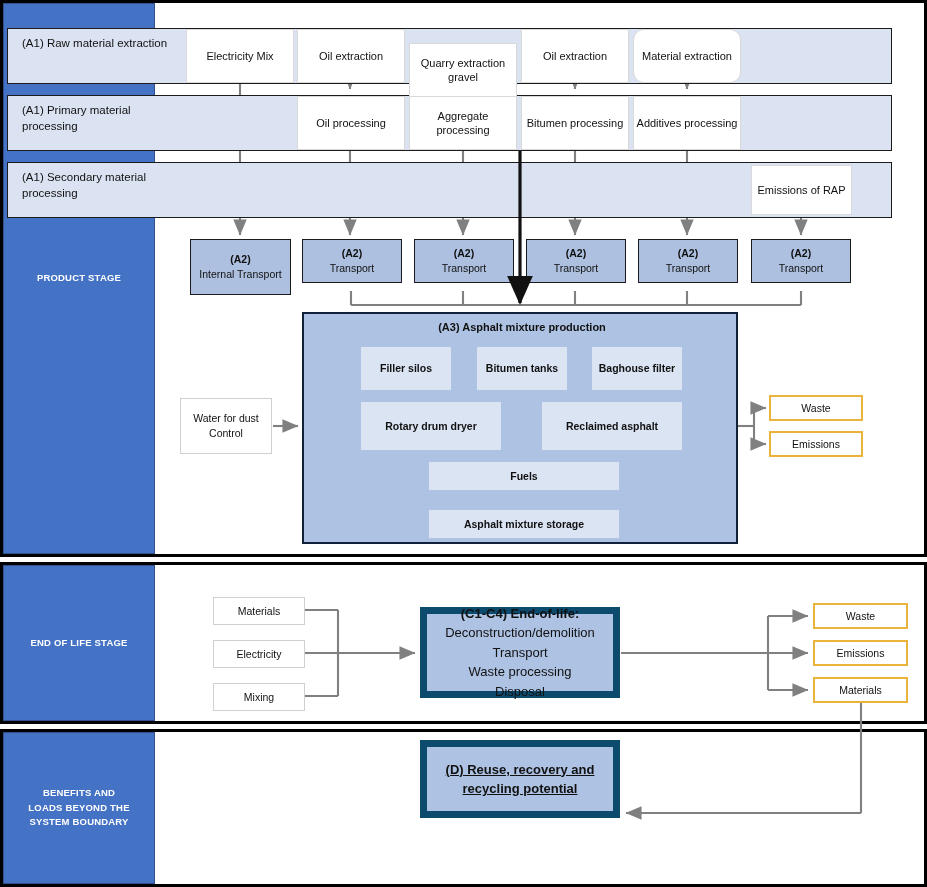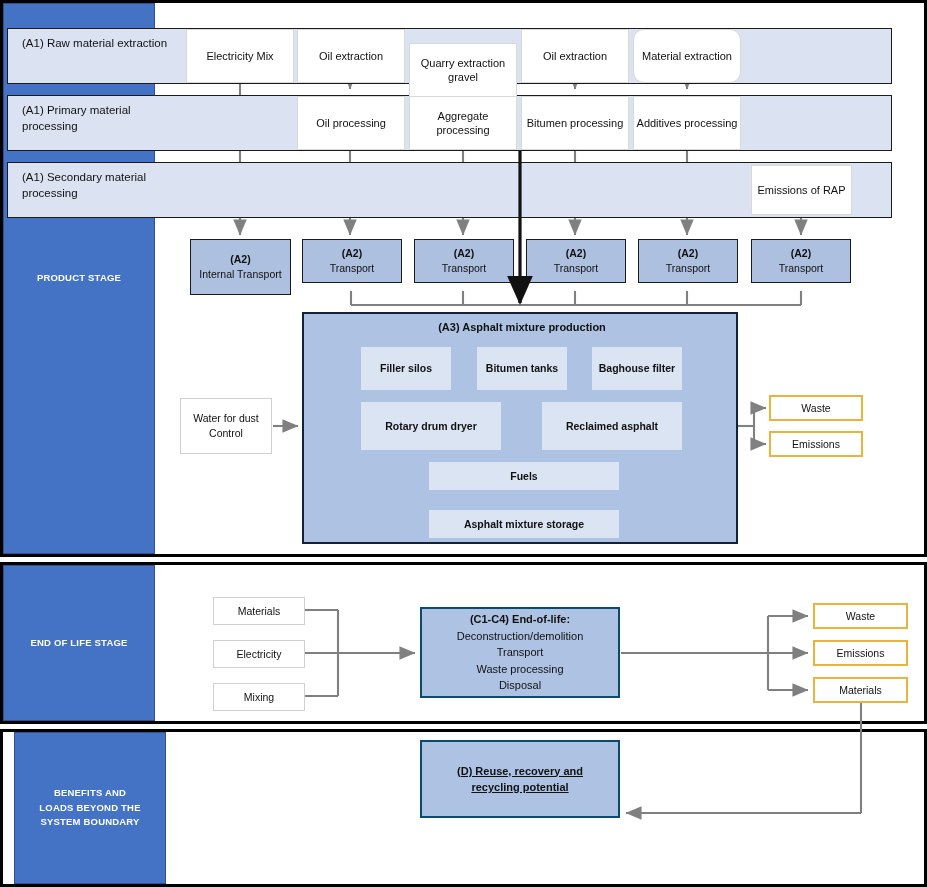--- a/index.html
+++ b/index.html
@@ -12,21 +12,21 @@
   #sec-product{left:0;top:0;width:927px;height:557px;}
   #sec-eol{left:0;top:562px;width:927px;height:162px;}
   #sec-benefits{left:0;top:729px;width:927px;height:158px;}
 
   
   .stagebar{position:absolute;background:#4472c4;border:1px solid #2f528f;box-sizing:border-box;
             color:#fff;font-weight:bold;font-size:9.5px;letter-spacing:.2px;
             display:flex;align-items:center;justify-content:center;text-align:center;line-height:1.55;}
   #bar-product{left:3px;top:3px;width:152px;height:551px;}
   #bar-eol{left:3px;top:565px;width:152px;height:156px;}
-  #bar-benefits{left:3px;top:732px;width:152px;height:152px;margin-left:11px;}
+  #bar-benefits{left:3px;top:732px;width:152px;height:152px;}
 
   
   .band{position:absolute;background:#dbe3f2;border:1.6px solid #1b1b1b;box-sizing:border-box;
         font-size:11.5px;color:#111;line-height:1.35;padding:7px 0 0 14px;z-index:3;}
   #band-raw{left:7px;top:28px;width:885px;height:56px;}
   #band-primary{left:7px;top:95px;width:885px;height:56px;}
   #band-secondary{left:7px;top:162px;width:885px;height:56px;}
 
   
   .pbox{position:absolute;background:#ffffff;border:1.3px solid #d9d9d9;box-sizing:border-box;
@@ -51,23 +51,23 @@
   .wbox{position:absolute;background:#ffffff;border:1.3px solid #d0d0d0;box-sizing:border-box;
         display:flex;align-items:center;justify-content:center;text-align:center;
         font-size:10.5px;color:#111;line-height:1.4;z-index:5;}
 
   
   .ybox{position:absolute;background:#ffffff;border:2px solid #eab43c;box-sizing:border-box;
         display:flex;align-items:center;justify-content:center;text-align:center;
         font-size:10.5px;color:#111;z-index:5;}
 
   
-  .bbox{position:absolute;background:#aec3e3;border:2px solid #0c4a6e;box-sizing:border-box;
+  .bbox{position:absolute;background:#aec3e3;border:7px solid #0c4a6e;box-sizing:border-box;
         display:flex;flex-direction:column;align-items:center;justify-content:center;text-align:center;
-        font-size:11px;color:#111;line-height:1.5;z-index:5;}
+        font-size:13px;color:#111;line-height:1.5;z-index:5;}
   .bbox .hd{font-weight:bold;}
 
   svg.wires{position:absolute;left:0;top:0;width:927px;height:887px;z-index:2;pointer-events:none;}
   svg.wires-top{z-index:6;}
 </style>
 </head>
 <body>
 
 <div id="stage">
 

